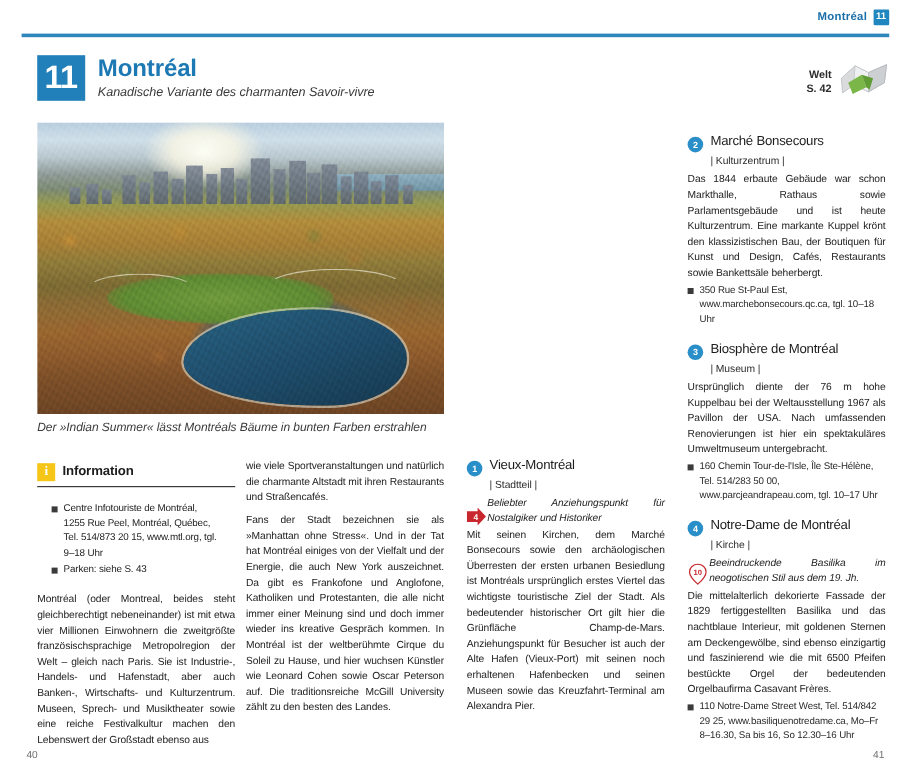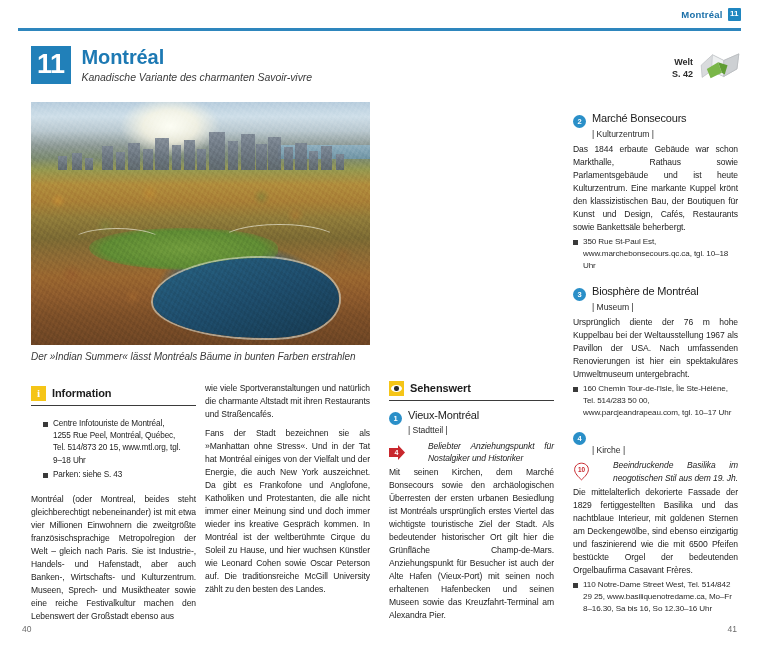--- a/index.html
+++ b/index.html
@@ -319,22 +319,22 @@
     letter-spacing: -.2px;
   }
   .poi-cat {
     font-size: 8.6px;
     color: #2b2b2b;
     margin: 1px 0 2px 19px;
     letter-spacing: -.05px;
   }
   .poi-tip {
     display: flex;
-    align-items: center;
-    gap: 23px;
+    align-items: flex-end;
+    gap: 1px;
     margin-bottom: 2px;
   }
   .tip-text {
     font-size: 8.5px;
     font-style: italic;
     line-height: 1.45;
     color: #232323;
     text-align: justify;
     letter-spacing: -.08px;
   }
@@ -467,26 +467,20 @@
   </ul>
   <p style="margin-top:9px">Montréal (oder Montreal, beides steht gleichberechtigt nebeneinander) ist mit etwa vier Millionen Einwohnern die zweitgrößte französischsprachige Metropolregion der Welt – gleich nach Paris. Sie ist Industrie-, Handels- und Hafenstadt, aber auch Banken-, Wirtschafts- und Kulturzentrum. Museen, Sprech- und Musiktheater sowie eine reiche Festivalkultur machen den Lebenswert der Großstadt ebenso aus</p>
 </div>
 
 <div class="col" style="left:205px; top:382px; width:165px;">
   <p>wie viele Sportveranstaltungen und natürlich die charmante Altstadt mit ihren Restaurants und Straßencafés.</p>
   <p>Fans der Stadt bezeichnen sie als »Manhattan ohne Stress«. Und in der Tat hat Montréal einiges von der Vielfalt und der Energie, die auch New York auszeichnet. Da gibt es Frankofone und Anglofone, Katholiken und Protestanten, die alle nicht immer einer Meinung sind und doch immer wieder ins kreative Gespräch kommen. In Montréal ist der weltberühmte Cirque du Soleil zu Hause, und hier wuchsen Künstler wie Leonard Cohen sowie Oscar Peterson auf. Die traditionsreiche McGill University zählt zu den besten des Landes.</p>
 </div>
 
 <div class="col" style="left:389px; top:380px; width:165px;">
-  <div class="section-head">
-    <span class="section-icon">
-      <span class="eye"></span>
-    </span>
-    <span class="section-title">Sehenswert</span>
-  </div>
 
   <div class="poi">
     <div class="poi-head">
       <span class="poi-num">1</span>
       <span class="poi-name">Vieux-Montréal</span>
     </div>
     <div class="poi-cat">| Stadtteil |</div>
     <div class="poi-tip">
       <span class="arrow-badge">
         <svg viewBox="0 0 16 15" xmlns="http://www.w3.org/2000/svg" width="16" height="15">
@@ -518,20 +512,21 @@
       <span class="poi-name">Biosphère de Montréal</span>
     </div>
     <div class="poi-cat">| Museum |</div>
     <div class="poi-body">Ursprünglich diente der 76 m hohe Kuppelbau bei der Weltausstellung 1967 als Pavillon der USA. Nach umfassenden Renovierungen ist hier ein spektakuläres Umweltmuseum untergebracht.</div>
     <div class="poi-addr">160 Chemin Tour-de-l'Isle, Île Ste-Hélène, Tel. 514/283 50 00, www.parcjeandrapeau.com, tgl. 10–17 Uhr</div>
   </div>
 
   <div class="poi" style="margin-top:11px">
     <div class="poi-head">
       <span class="poi-num">4</span>
+      <span class="poi-name">Notre-Dame de Montréal</span>
     </div>
     <div class="poi-cat">| Kirche |</div>
     <div class="poi-tip">
       <span class="pin-badge">
         <svg viewBox="0 0 17 19" xmlns="http://www.w3.org/2000/svg" width="17" height="19">
           <path d="M8.5 1.2 C4.6 1.2 1.6 4.1 1.6 7.6 C1.6 11.2 5.6 15.2 8.5 17.8 C11.4 15.2 15.4 11.2 15.4 7.6 C15.4 4.1 12.4 1.2 8.5 1.2 Z" fill="none" stroke="#c8272d" stroke-width="1"></path>
           <text x="8.5" y="10" font-family="Liberation Sans, sans-serif" font-size="6.4" font-weight="700" fill="#c8272d" text-anchor="middle">10</text>
         </svg>
       </span>
       <span class="tip-text">Beeindruckende Basilika im neogotischen Stil aus dem 19. Jh.</span>

